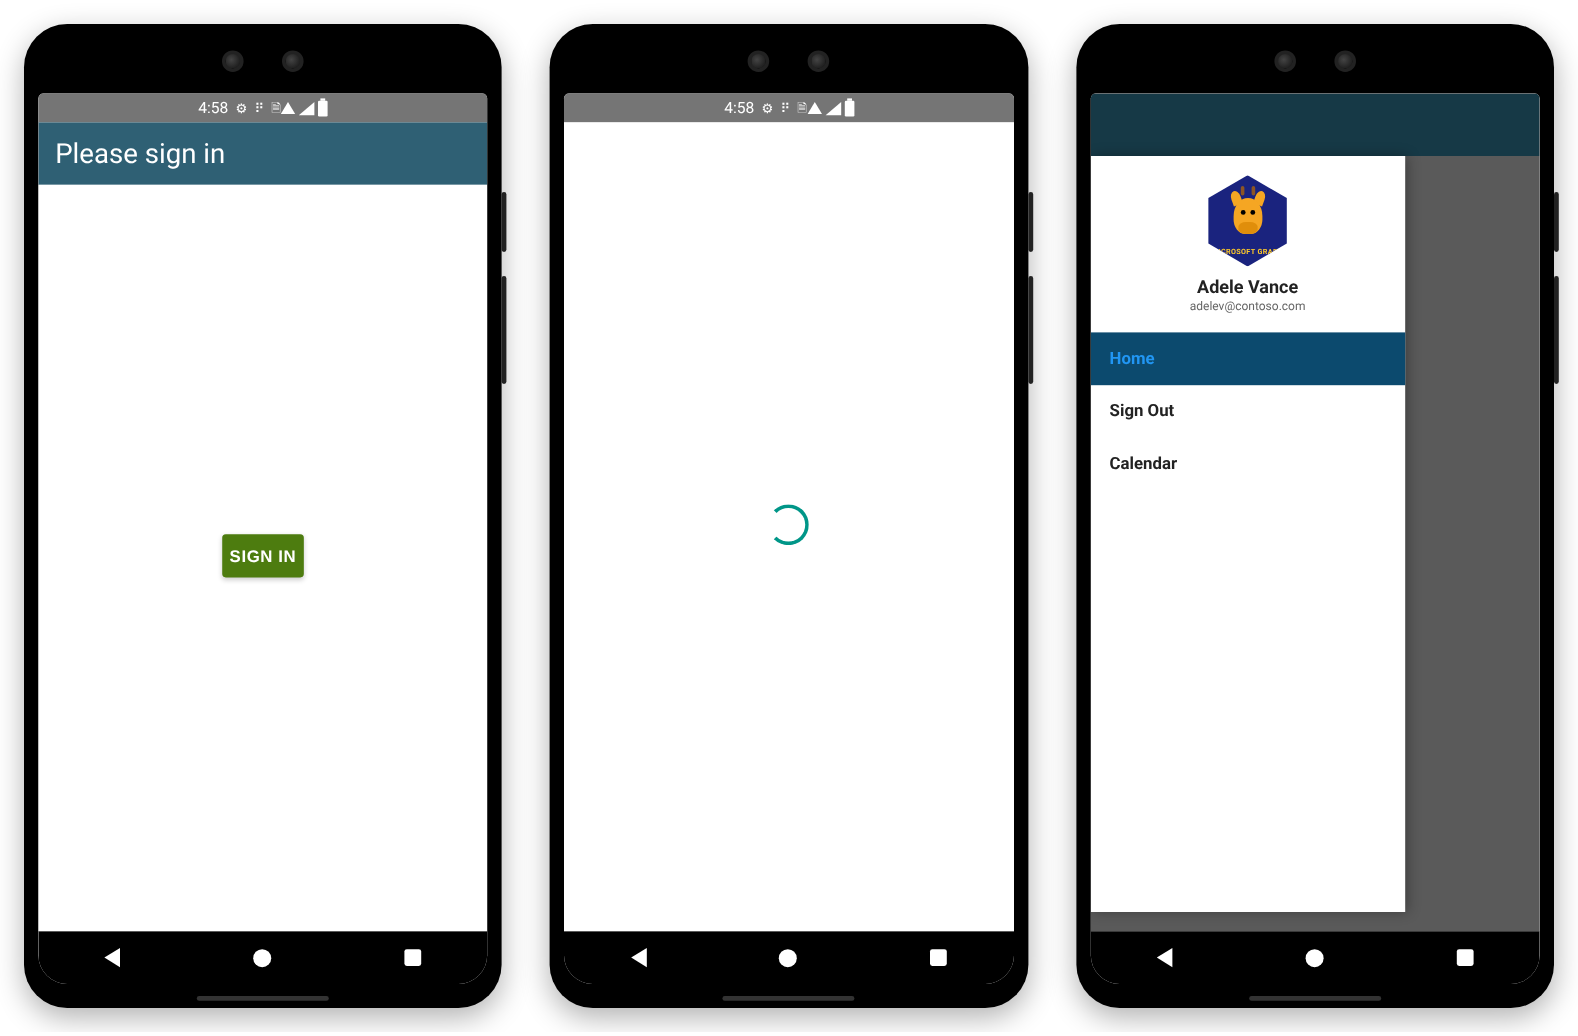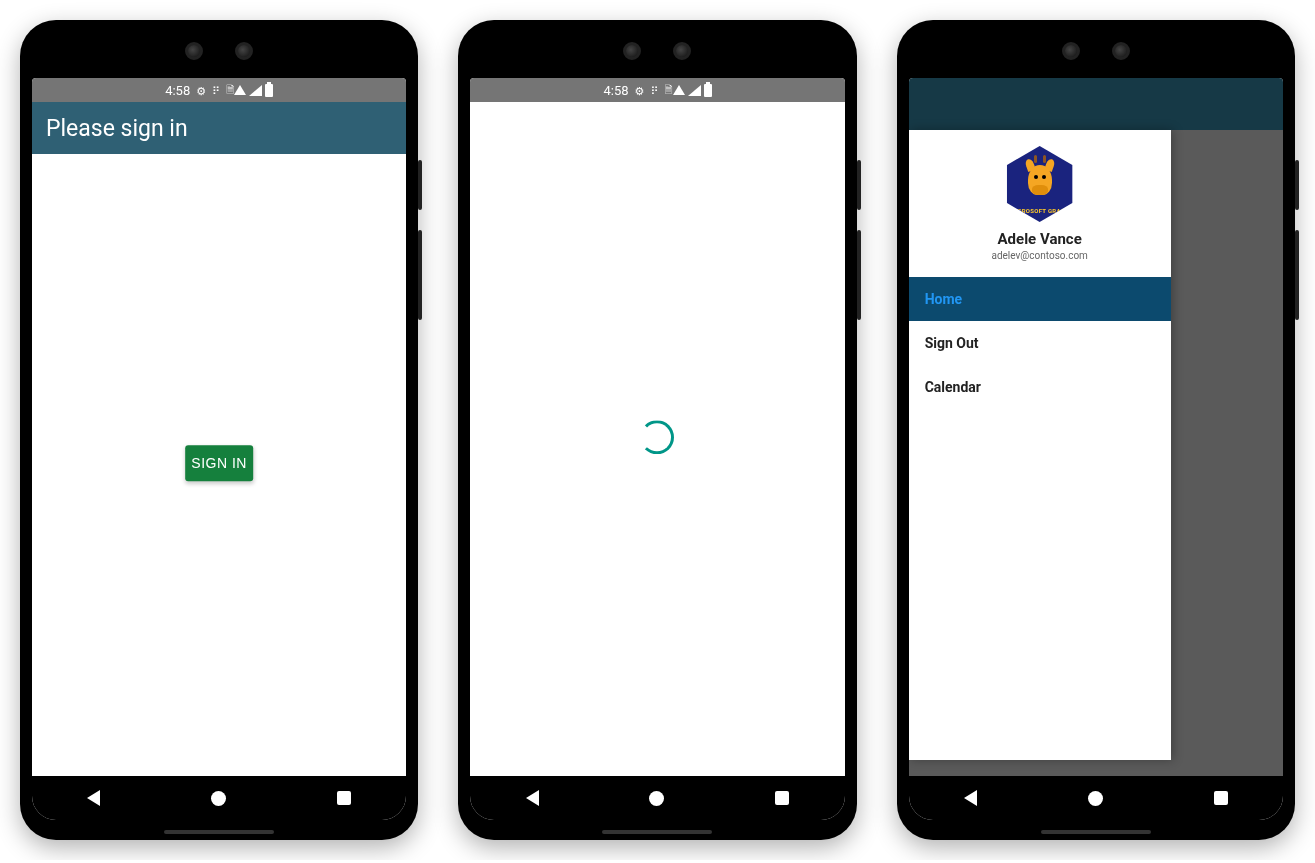--- a/index.html
+++ b/index.html
@@ -133,26 +133,26 @@
     background: #fff;
     position: relative;
   }
   .content.dim { background: #5a5a5a; }
   .signin-wrap {
     position: absolute;
     top: 50%; left: 50%;
     transform: translate(-50%, -55%);
   }
   .signin-btn {
-    background: #15803d;
+    background: #4d7c0f;
     color: #fff;
     border: none;
     padding: 10px 6px;
     font-size: 14px;
-    font-weight: 400;
+    font-weight: 700;
     letter-spacing: 0.5px;
     border-radius: 3px;
     box-shadow: 0 2px 4px rgba(0,0,0,0.2);
     cursor: pointer;
   }
   .spinner {
     position: absolute;
     top: 50%; left: 50%;
     transform: translate(-50%, -55%);
     width: 34px; height: 34px;

